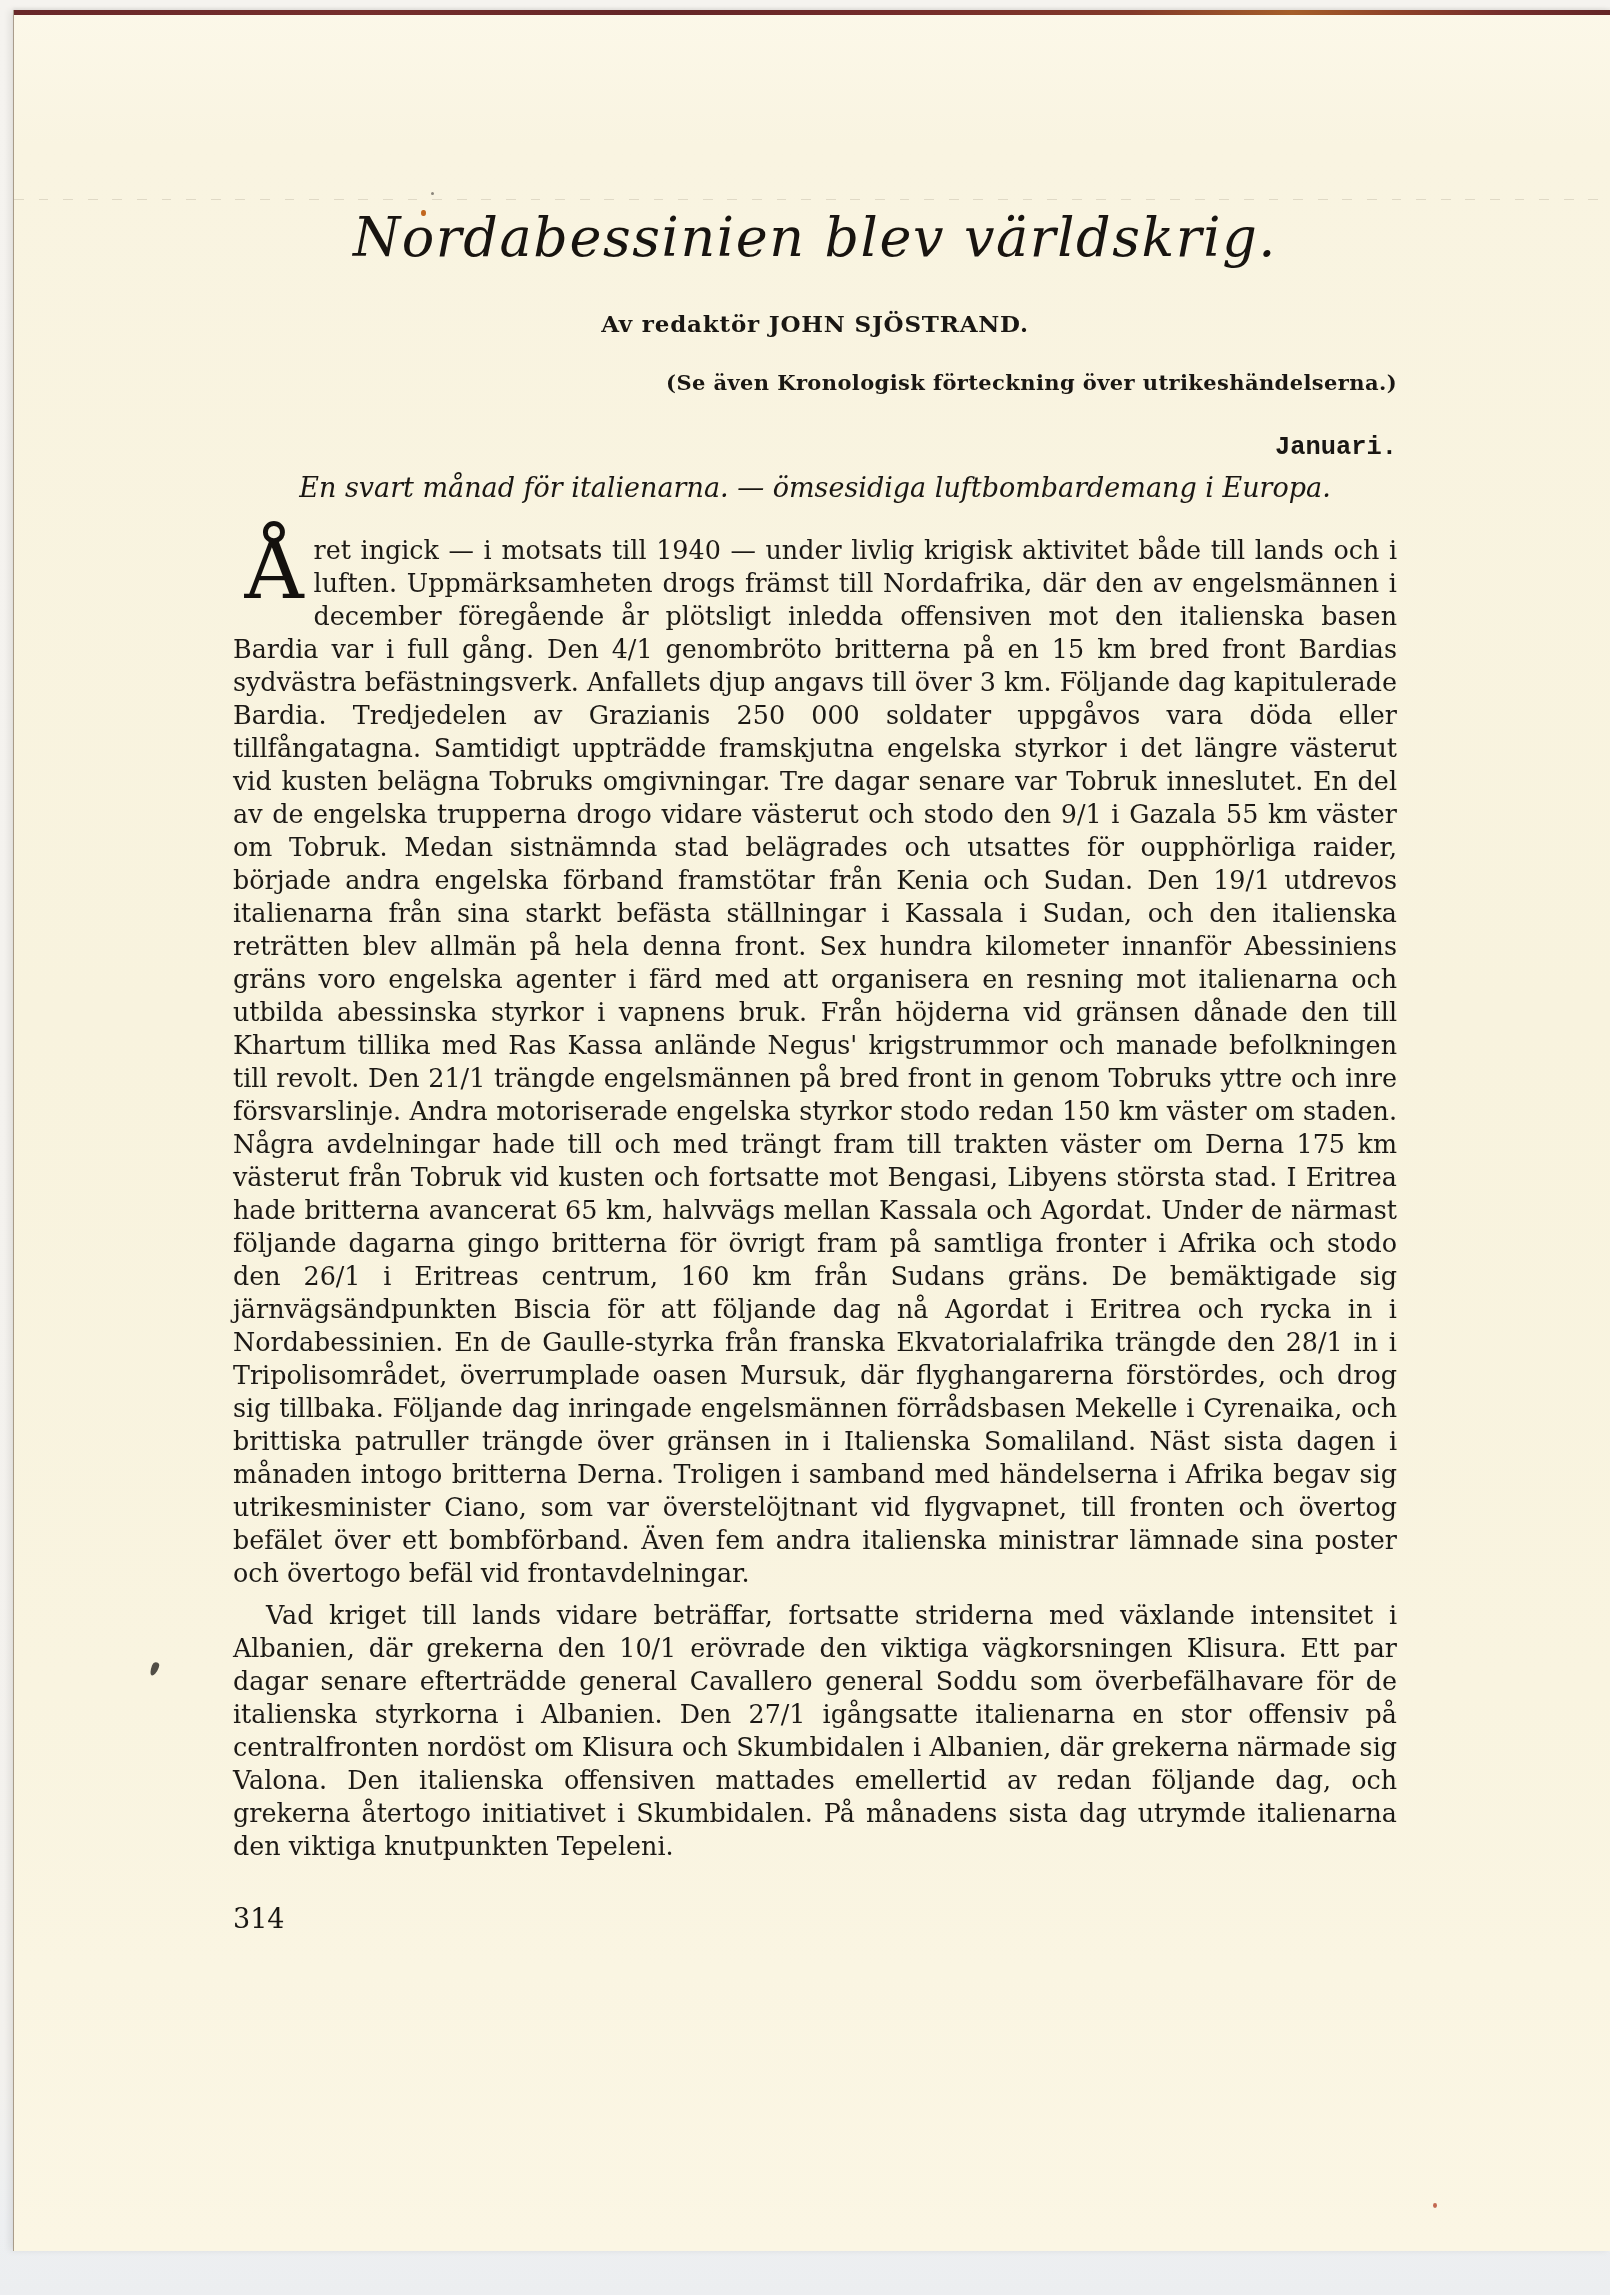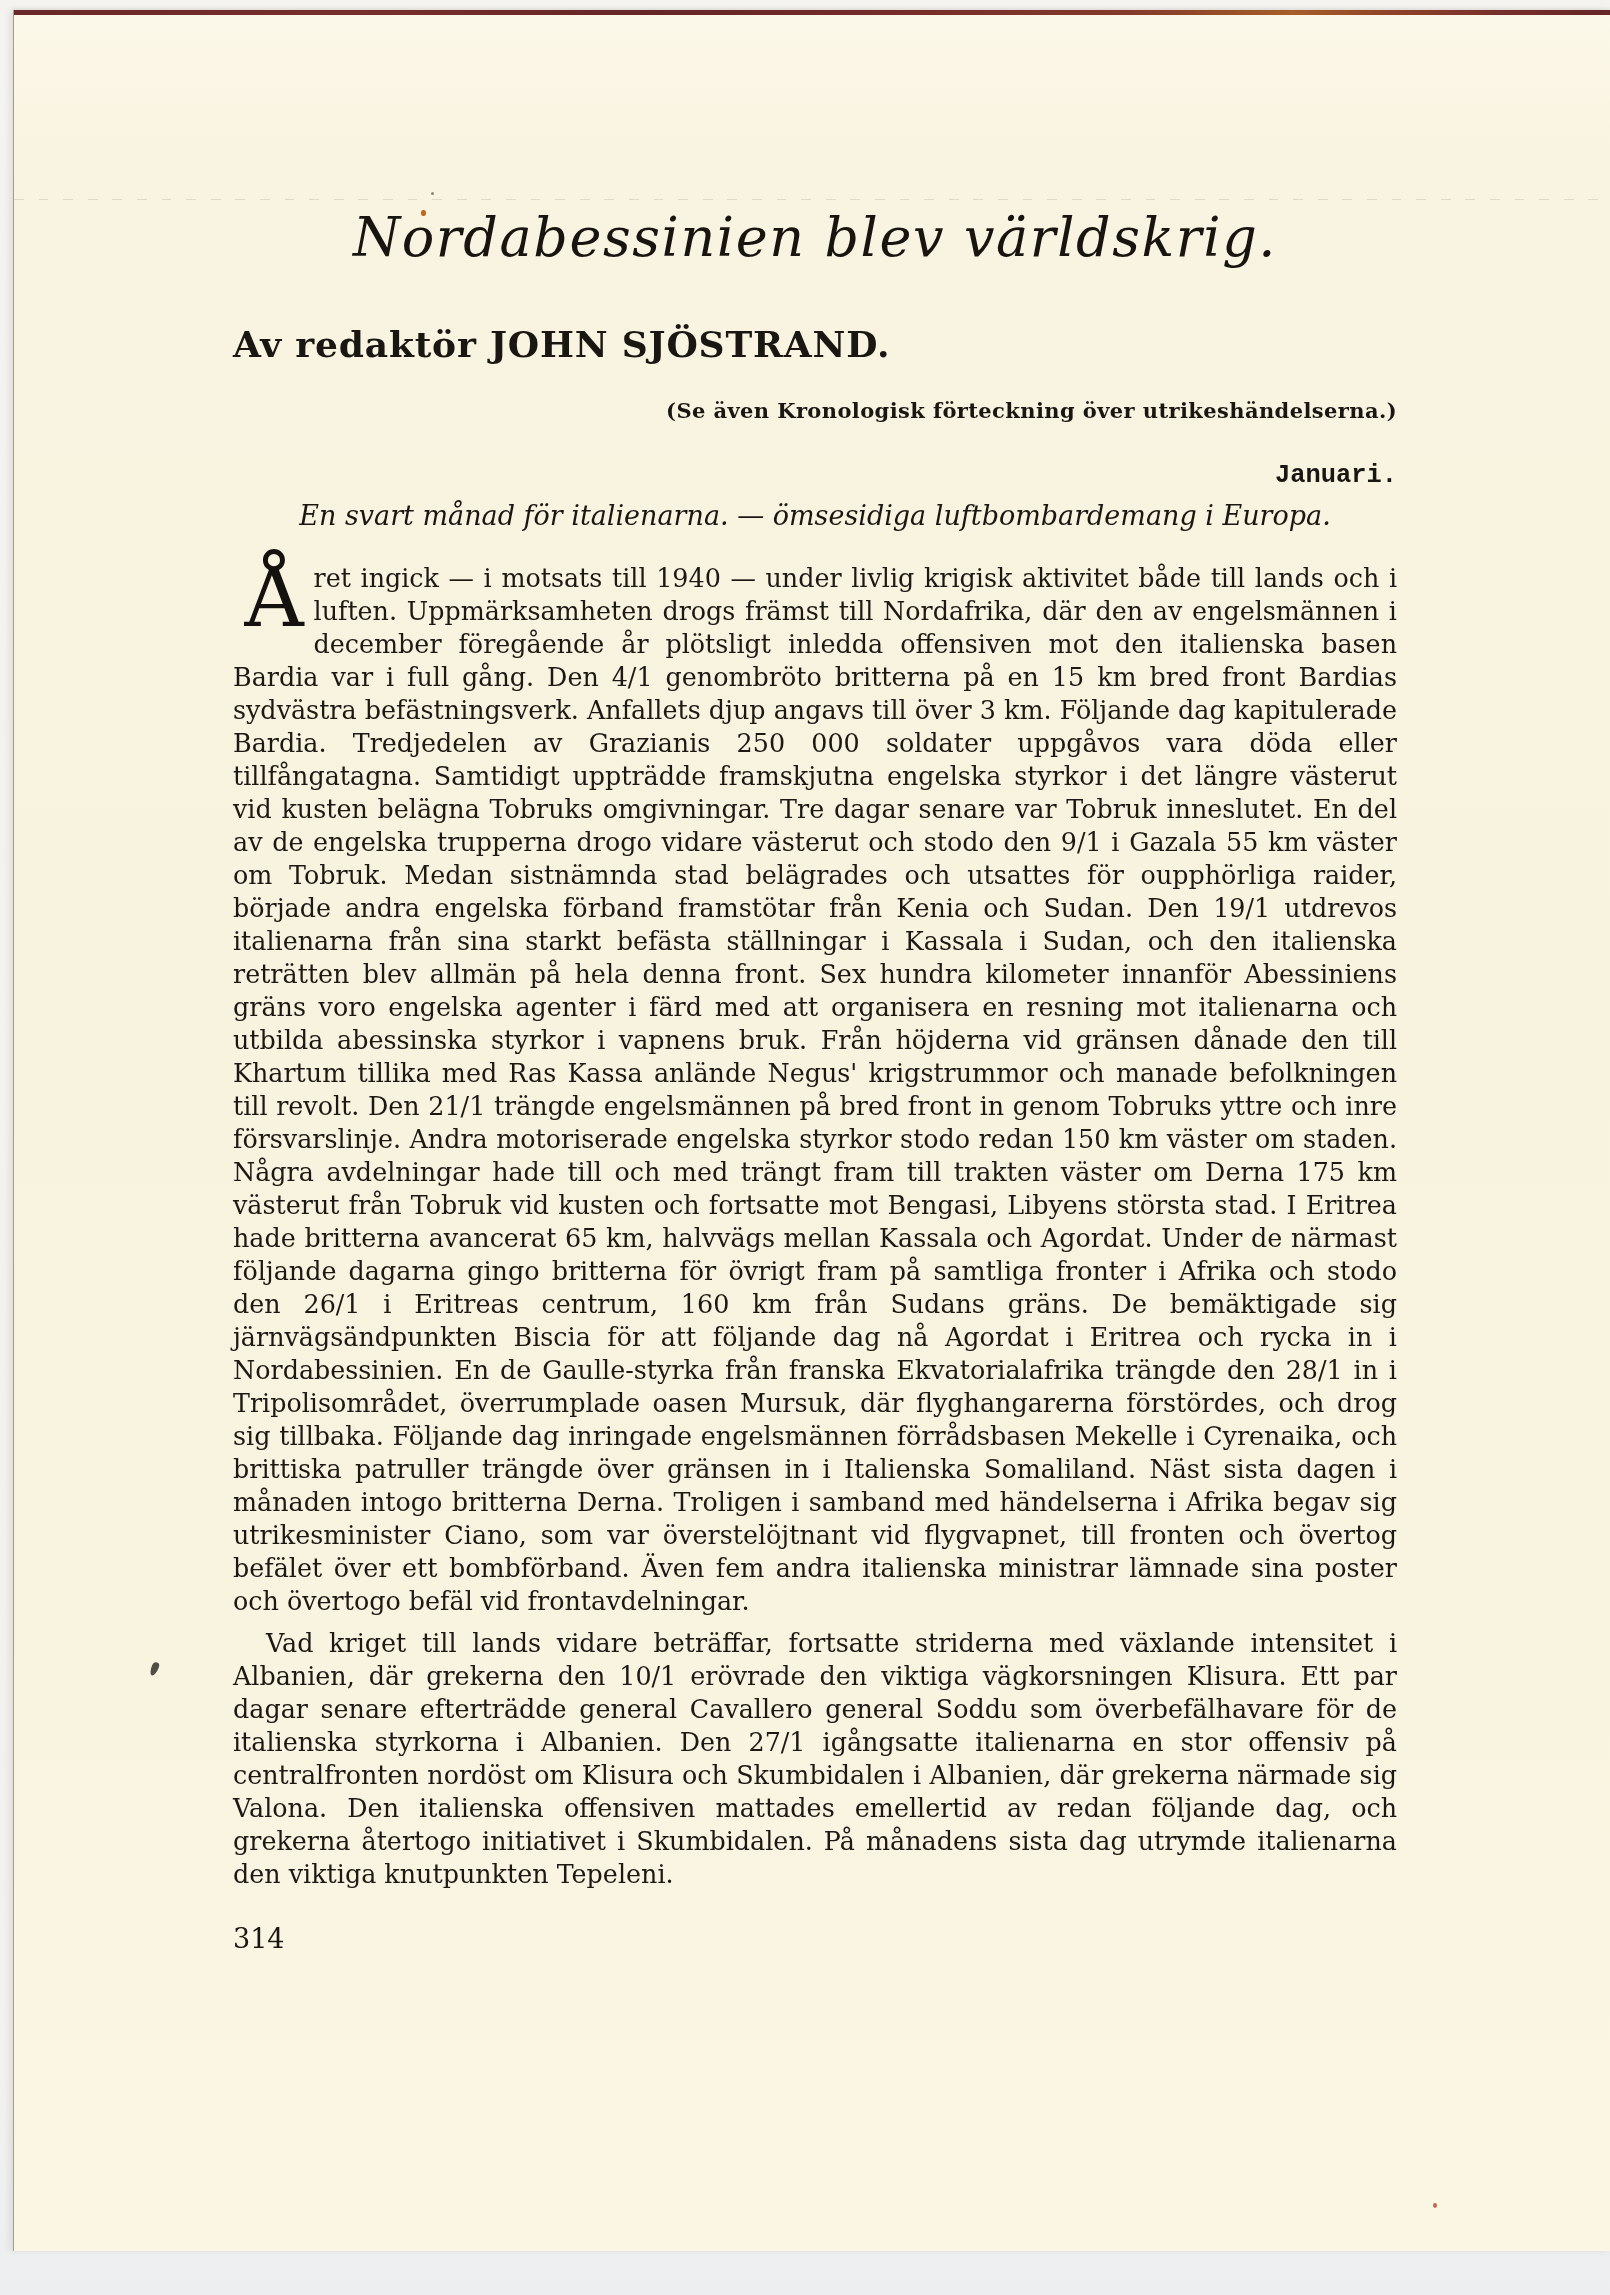--- a/index.html
+++ b/index.html
@@ -47,23 +47,24 @@
     margin: 198px 0 0 0;
     font-size: 54px;
     line-height: 1.1;
     font-weight: normal;
     font-style: italic;
     text-align: center;
     letter-spacing: 1.6px;
     color: #181410;
   }
   .byline {
-    margin-top: 56px;
-    font-size: 36px;
+    margin-top: 43px;
+    font-size: 23px;
     font-weight: bold;
+    text-align: center;
     letter-spacing: 0.8px;
   }
   .note {
     margin-top: 33px;
     font-size: 21px;
     font-weight: bold;
     text-align: right;
     letter-spacing: 0.4px;
   }
   .month-heading {
@@ -95,21 +96,21 @@
   }
   .dropcap {
     float: left;
     font-size: 82px;
     line-height: 62px;
     height: 66px;
     padding: 4.9px 9.8px 0 11.5px;
     color: #14110e;
   }
   .page-number {
-    margin-top: 32px;
+    margin-top: 40px;
     font-size: 27px;
     text-align: left;
   }
   
   .artifact-line {
     position: absolute;
     left: 0;
     top: 189px;
     width: 100%;
     height: 1.6px;

